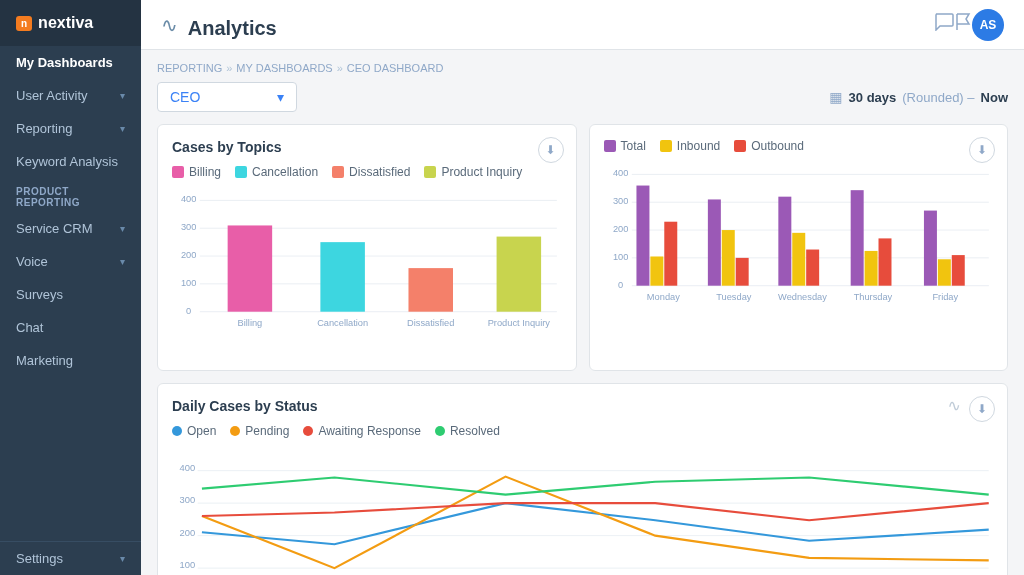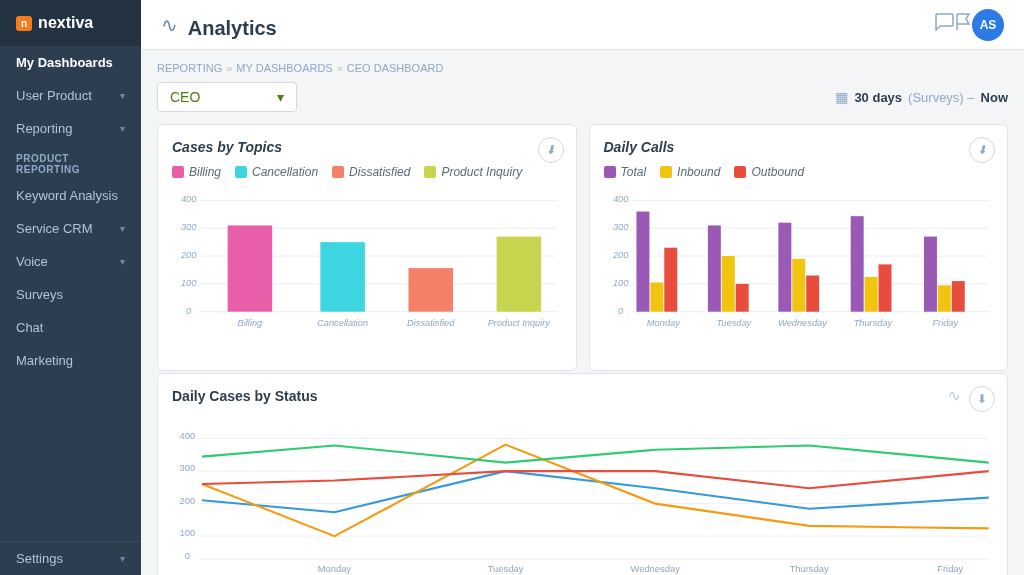--- a/index.html
+++ b/index.html
@@ -109,40 +109,39 @@
     .toolbar-row {
       display: flex; align-items: center; justify-content: space-between;
       margin-bottom: 12px;
     }
     .dropdown-btn {
       background: white;
       border: 1px solid #d0d8e0;
       border-radius: 4px;
       padding: 6px 12px;
       font-size: 14px;
-      color: #4d7c0f;
+      color: #3b82f6;
       cursor: pointer;
       display: flex; align-items: center; gap: 24px;
       min-width: 140px; justify-content: space-between;
     }
     .date-filter {
       display: flex; align-items: center; gap: 6px;
       font-size: 13px; color: #2c3e50;
     }
     .date-filter-icon { color: #8fa8c8; font-size: 14px; }
     .date-highlight { font-weight: 700; }
     .date-muted { color: #8fa8c8; }
 
     
     .charts-top {
       display: grid;
       grid-template-columns: 1fr 1fr;
       gap: 12px;
-      margin-bottom: 2px;
-      font-style: italic;
+      margin-bottom: 12px;
     }
 
     .chart-card {
       background: white;
       border: 1px solid #e0e4e8;
       border-radius: 6px;
       padding: 14px;
       position: relative;
     }
     .chart-title {
@@ -187,32 +186,32 @@
 <nav class="sidebar">
   <div class="sidebar-logo">
     <span class="logo-icon">n</span>
     <span class="logo-text">nextiva</span>
   </div>
 
   <div class="sidebar-item active" style="font-weight:600;color:white;">
     <span>My Dashboards</span>
   </div>
   <div class="sidebar-item">
-    <span>User Product</span>
+    <span>User Activity</span>
     <span class="sidebar-chevron">▾</span>
   </div>
   <div class="sidebar-item">
     <span>Reporting</span>
     <span class="sidebar-chevron">▾</span>
   </div>
+  <div class="sidebar-item">
+    <span>Keyword Analysis</span>
+  </div>
   <div class="sidebar-item product-reporting">
     <span>PRODUCT REPORTING</span>
-  </div>
-  <div class="sidebar-item">
-    <span>Keyword Analysis</span>
   </div>
   <div class="sidebar-item">
     <span>Service CRM</span>
     <span class="sidebar-chevron">▾</span>
   </div>
   <div class="sidebar-item">
     <span>Voice</span>
     <span class="sidebar-chevron">▾</span>
   </div>
   <div class="sidebar-item">
@@ -266,21 +265,21 @@
     </div>
 
     <div class="toolbar-row">
       <button class="dropdown-btn">
         <span>CEO</span>
         <span>▾</span>
       </button>
       <div class="date-filter">
         <span class="date-filter-icon">▦</span>
         <span class="date-highlight">30 days</span>
-        <span class="date-muted">(Surveys) –</span>
+        <span class="date-muted">(Rounded) –</span>
         <span class="date-highlight">Now</span>
       </div>
     </div>
 
     <div class="charts-top">
 
       <div class="chart-card">
         <div class="chart-title">Cases by Topics</div>
         <div class="chart-download">⬇</div>
         <div class="legend">
@@ -323,21 +322,20 @@
 
           <rect x="255" y="81" width="48" height="47" fill="#f4806a"></rect>
           <text x="279" y="143" font-size="10" fill="#8fa8c8" text-anchor="middle">Dissatisfied</text>
 
           <rect x="350" y="47" width="48" height="81" fill="#c8d44e"></rect>
           <text x="374" y="143" font-size="10" fill="#8fa8c8" text-anchor="middle">Product Inquiry</text>
         </svg>
       </div>
 
       <div class="chart-card">
-        <div class="chart-title">Daily Calls</div>
         <div class="chart-download">⬇</div>
         <div class="legend">
           <div class="legend-item">
             <div class="legend-dot" style="background:#9b59b6;"></div>
             <span>Total</span>
           </div>
           <div class="legend-item">
             <div class="legend-dot" style="background:#f1c40f;"></div>
             <span>Inbound</span>
           </div>
@@ -385,20 +383,38 @@
           <rect x="375" y="95" width="14" height="33" fill="#e74c3c"></rect>
           <text x="368" y="143" font-size="10" fill="#8fa8c8" text-anchor="middle">Friday</text>
         </svg>
       </div>
     </div>
 
     <div class="chart-card-full">
       <div class="chart-title">Daily Cases by Status</div>
       <div class="chart-download" style="position:absolute;top:12px;right:12px;width:26px;height:26px;border:1px solid #d0d8e0;border-radius:50%;display:flex;align-items:center;justify-content:center;cursor:pointer;color:#8fa8c8;font-size:12px;">⬇</div>
       <div style="position:absolute;top:12px;right:46px;color:#c0ccd8;font-size:16px;cursor:pointer;">∿</div>
+      <div class="legend">
+        <div class="legend-item">
+          <div class="legend-circle" style="background:#3498db;"></div>
+          <span>Open</span>
+        </div>
+        <div class="legend-item">
+          <div class="legend-circle" style="background:#f39c12;"></div>
+          <span>Pending</span>
+        </div>
+        <div class="legend-item">
+          <div class="legend-circle" style="background:#e74c3c;"></div>
+          <span>Awaiting Response</span>
+        </div>
+        <div class="legend-item">
+          <div class="legend-circle" style="background:#2ecc71;"></div>
+          <span>Resolved</span>
+        </div>
+      </div>
       <svg class="chart-svg" height="175" viewBox="0 0 960 175">
 
         <text x="18" y="14" font-size="11" fill="#8fa8c8" text-anchor="middle">400</text>
         <text x="18" y="52" font-size="11" fill="#8fa8c8" text-anchor="middle">300</text>
         <text x="18" y="90" font-size="11" fill="#8fa8c8" text-anchor="middle">200</text>
         <text x="18" y="128" font-size="11" fill="#8fa8c8" text-anchor="middle">100</text>
         <text x="18" y="155" font-size="11" fill="#8fa8c8" text-anchor="middle">0</text>
 
         <line x1="30" y1="14" x2="955" y2="14" stroke="#e8edf2" stroke-width="1"></line>
         <line x1="30" y1="52" x2="955" y2="52" stroke="#e8edf2" stroke-width="1"></line>

